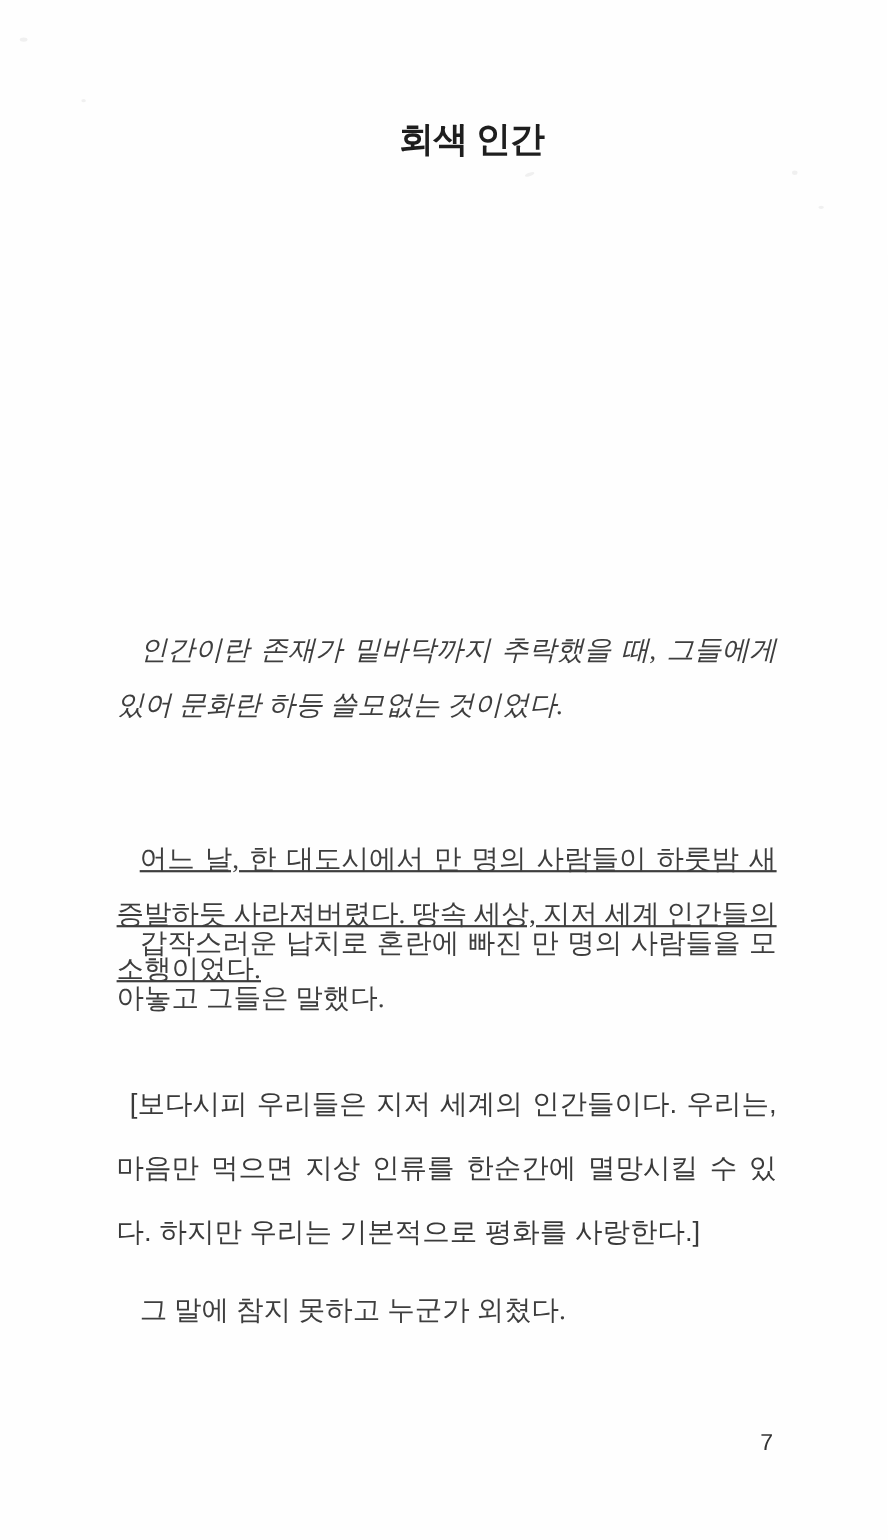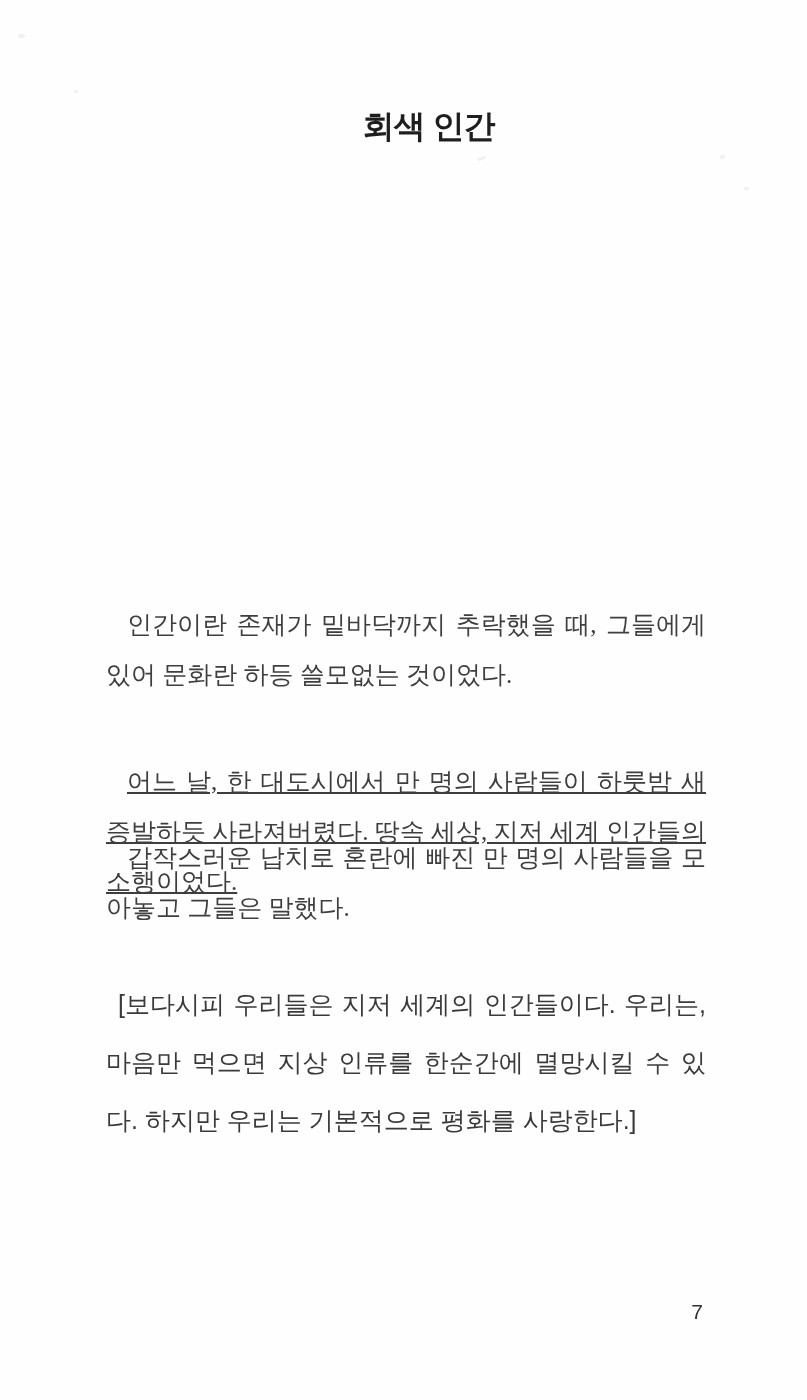--- a/index.html
+++ b/index.html
@@ -41,21 +41,21 @@
     line-height: 50px;
     text-indent: 21px;
   }
   .gothic {
     font-family: "Liberation Sans", sans-serif;
     font-size: 25px;
     line-height: 58px;
     text-indent: 12px;
     color: #3a3a3a;
   }
-  .para-a { top: 600px; }
+  .para-a { top: 567px; font-style: italic; }
   .para-b { top: 757px; text-decoration: underline; }
   .para-c { top: 833px; }
   .para-d { top: 975px; }
   .para-e { top: 1167px; }
   .page-number {
     position: absolute;
     top: 1300px;
     left: 681px;
     width: 32px;
     text-align: center;
@@ -89,16 +89,17 @@
   <div class="speck s5"></div>
 
   <p class="para serif para-a">인간이란 존재가 밑바닥까지 추락했을 때, 그들에게 있어 문화란 하등 쓸모없는 것이었다.</p>
 
   <p class="para serif para-b">어느 날, 한 대도시에서 만 명의 사람들이 하룻밤 새 증발하듯 사라져버렸다. 땅속 세상, 지저 세계 인간들의 소행이었다.</p>
 
   <p class="para serif para-c">갑작스러운 납치로 혼란에 빠진 만 명의 사람들을 모아놓고 그들은 말했다.</p>
 
   <p class="para gothic para-d">[보다시피 우리들은 지저 세계의 인간들이다. 우리는, 마음만 먹으면 지상 인류를 한순간에 멸망시킬 수 있다. 하지만 우리는 기본적으로 평화를 사랑한다.]</p>
 
+  <p class="para serif para-e">그 말에 참지 못하고 누군가 외쳤다.</p>
 
   <div class="page-number">7</div>
 
 </div>
 
 </body></html>

